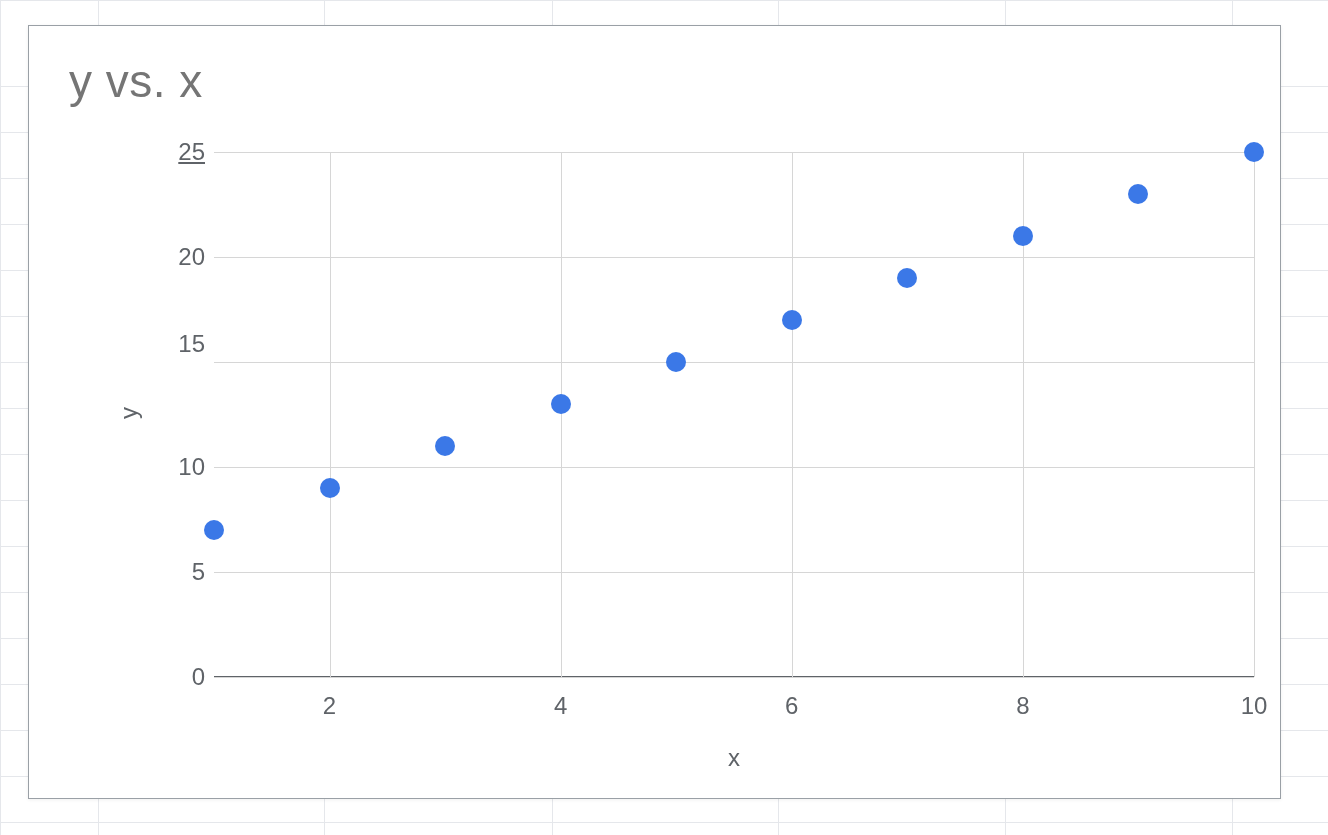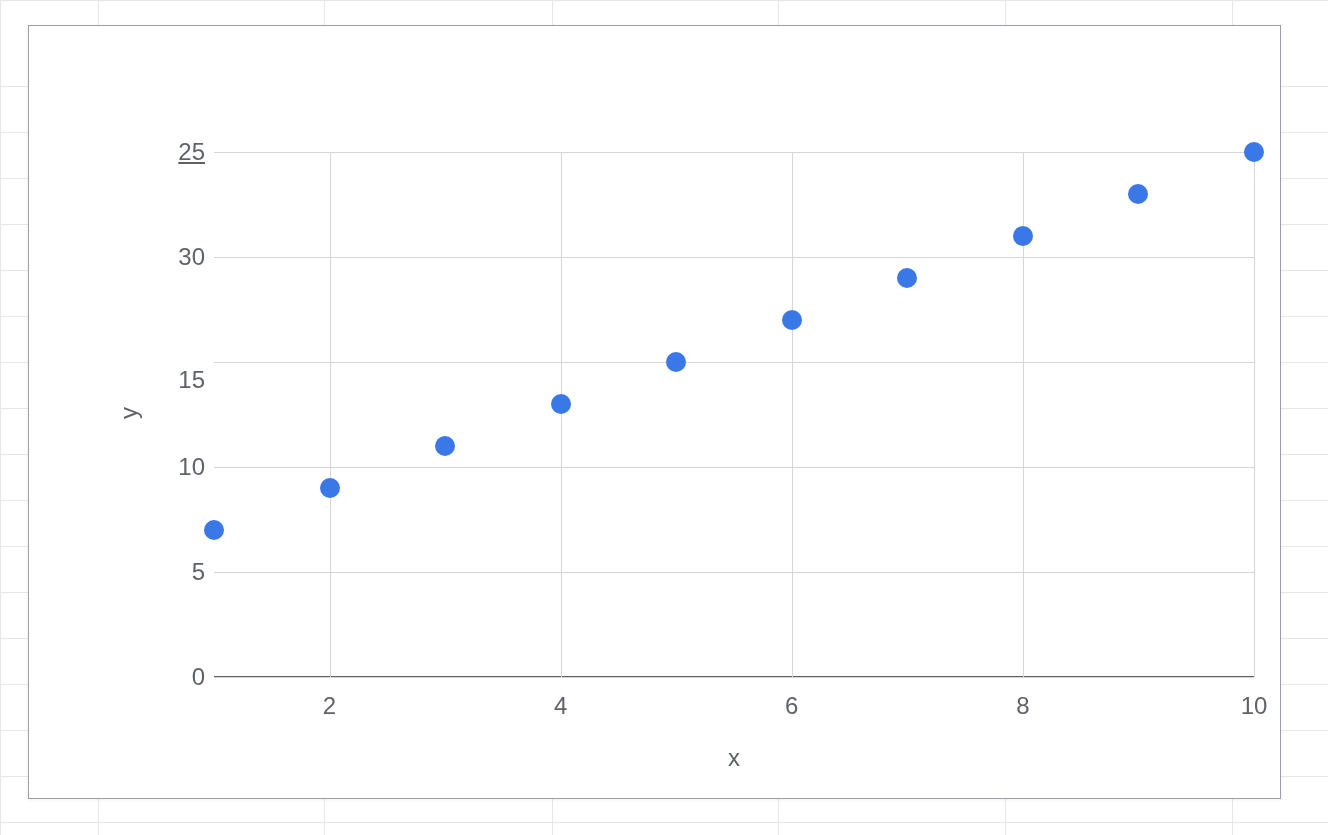--- a/index.html
+++ b/index.html
@@ -154,20 +154,21 @@
     <div class="hline" style="top: 546px;"></div>
     <div class="hline" style="top: 592px;"></div>
     <div class="hline" style="top: 638px;"></div>
     <div class="hline" style="top: 684px;"></div>
     <div class="hline" style="top: 730px;"></div>
     <div class="hline" style="top: 776px;"></div>
     <div class="hline" style="top: 822px;"></div>
   </div>
 
 <div class="chart-card">
+  <div class="chart-title">y vs. x</div>
 
   <div class="ylabel">y</div>
 
   <div class="plot" id="plot">
     <div class="xaxis"></div>
   <div class="hgrid" style="top: 525px;"></div>
       <div class="hgrid" style="top: 420px;"></div>
       <div class="hgrid" style="top: 315px;"></div>
       <div class="hgrid" style="top: 210px;"></div>
       <div class="hgrid" style="top: 105px;"></div>
@@ -188,21 +189,21 @@
       <div class="point" style="left: 924.444px; top: 42px; background: rgb(59, 120, 231);"></div>
       <div class="point" style="left: 1040px; top: 0px; background: rgb(59, 120, 231);"></div>
     </div>
 
   <div class="xlabel-wrap">
     <span class="xlabel">x</span>
   </div>
 <div class="ytick" style="top: 651px;">0</div>
     <div class="ytick" style="top: 546px;">5</div>
     <div class="ytick" style="top: 441px;">10</div>
-    <div class="ytick" style="top: 354px; text-align: right;">15</div>
-    <div class="ytick" style="top: 231px;">30</div>
+    <div class="ytick" style="top: 318px; text-align: right;">15</div>
+    <div class="ytick" style="top: 231px;">20</div>
     <div class="ytick" style="top: 126px; text-decoration: underline;">25</div>
     <div class="xtick" style="left: 300.556px;">2</div>
     <div class="xtick" style="left: 531.667px;">4</div>
     <div class="xtick" style="left: 762.778px;">6</div>
     <div class="xtick" style="left: 993.889px;">8</div>
     <div class="xtick" style="left: 1225px;">10</div>
   </div>
 
 </body></html>

